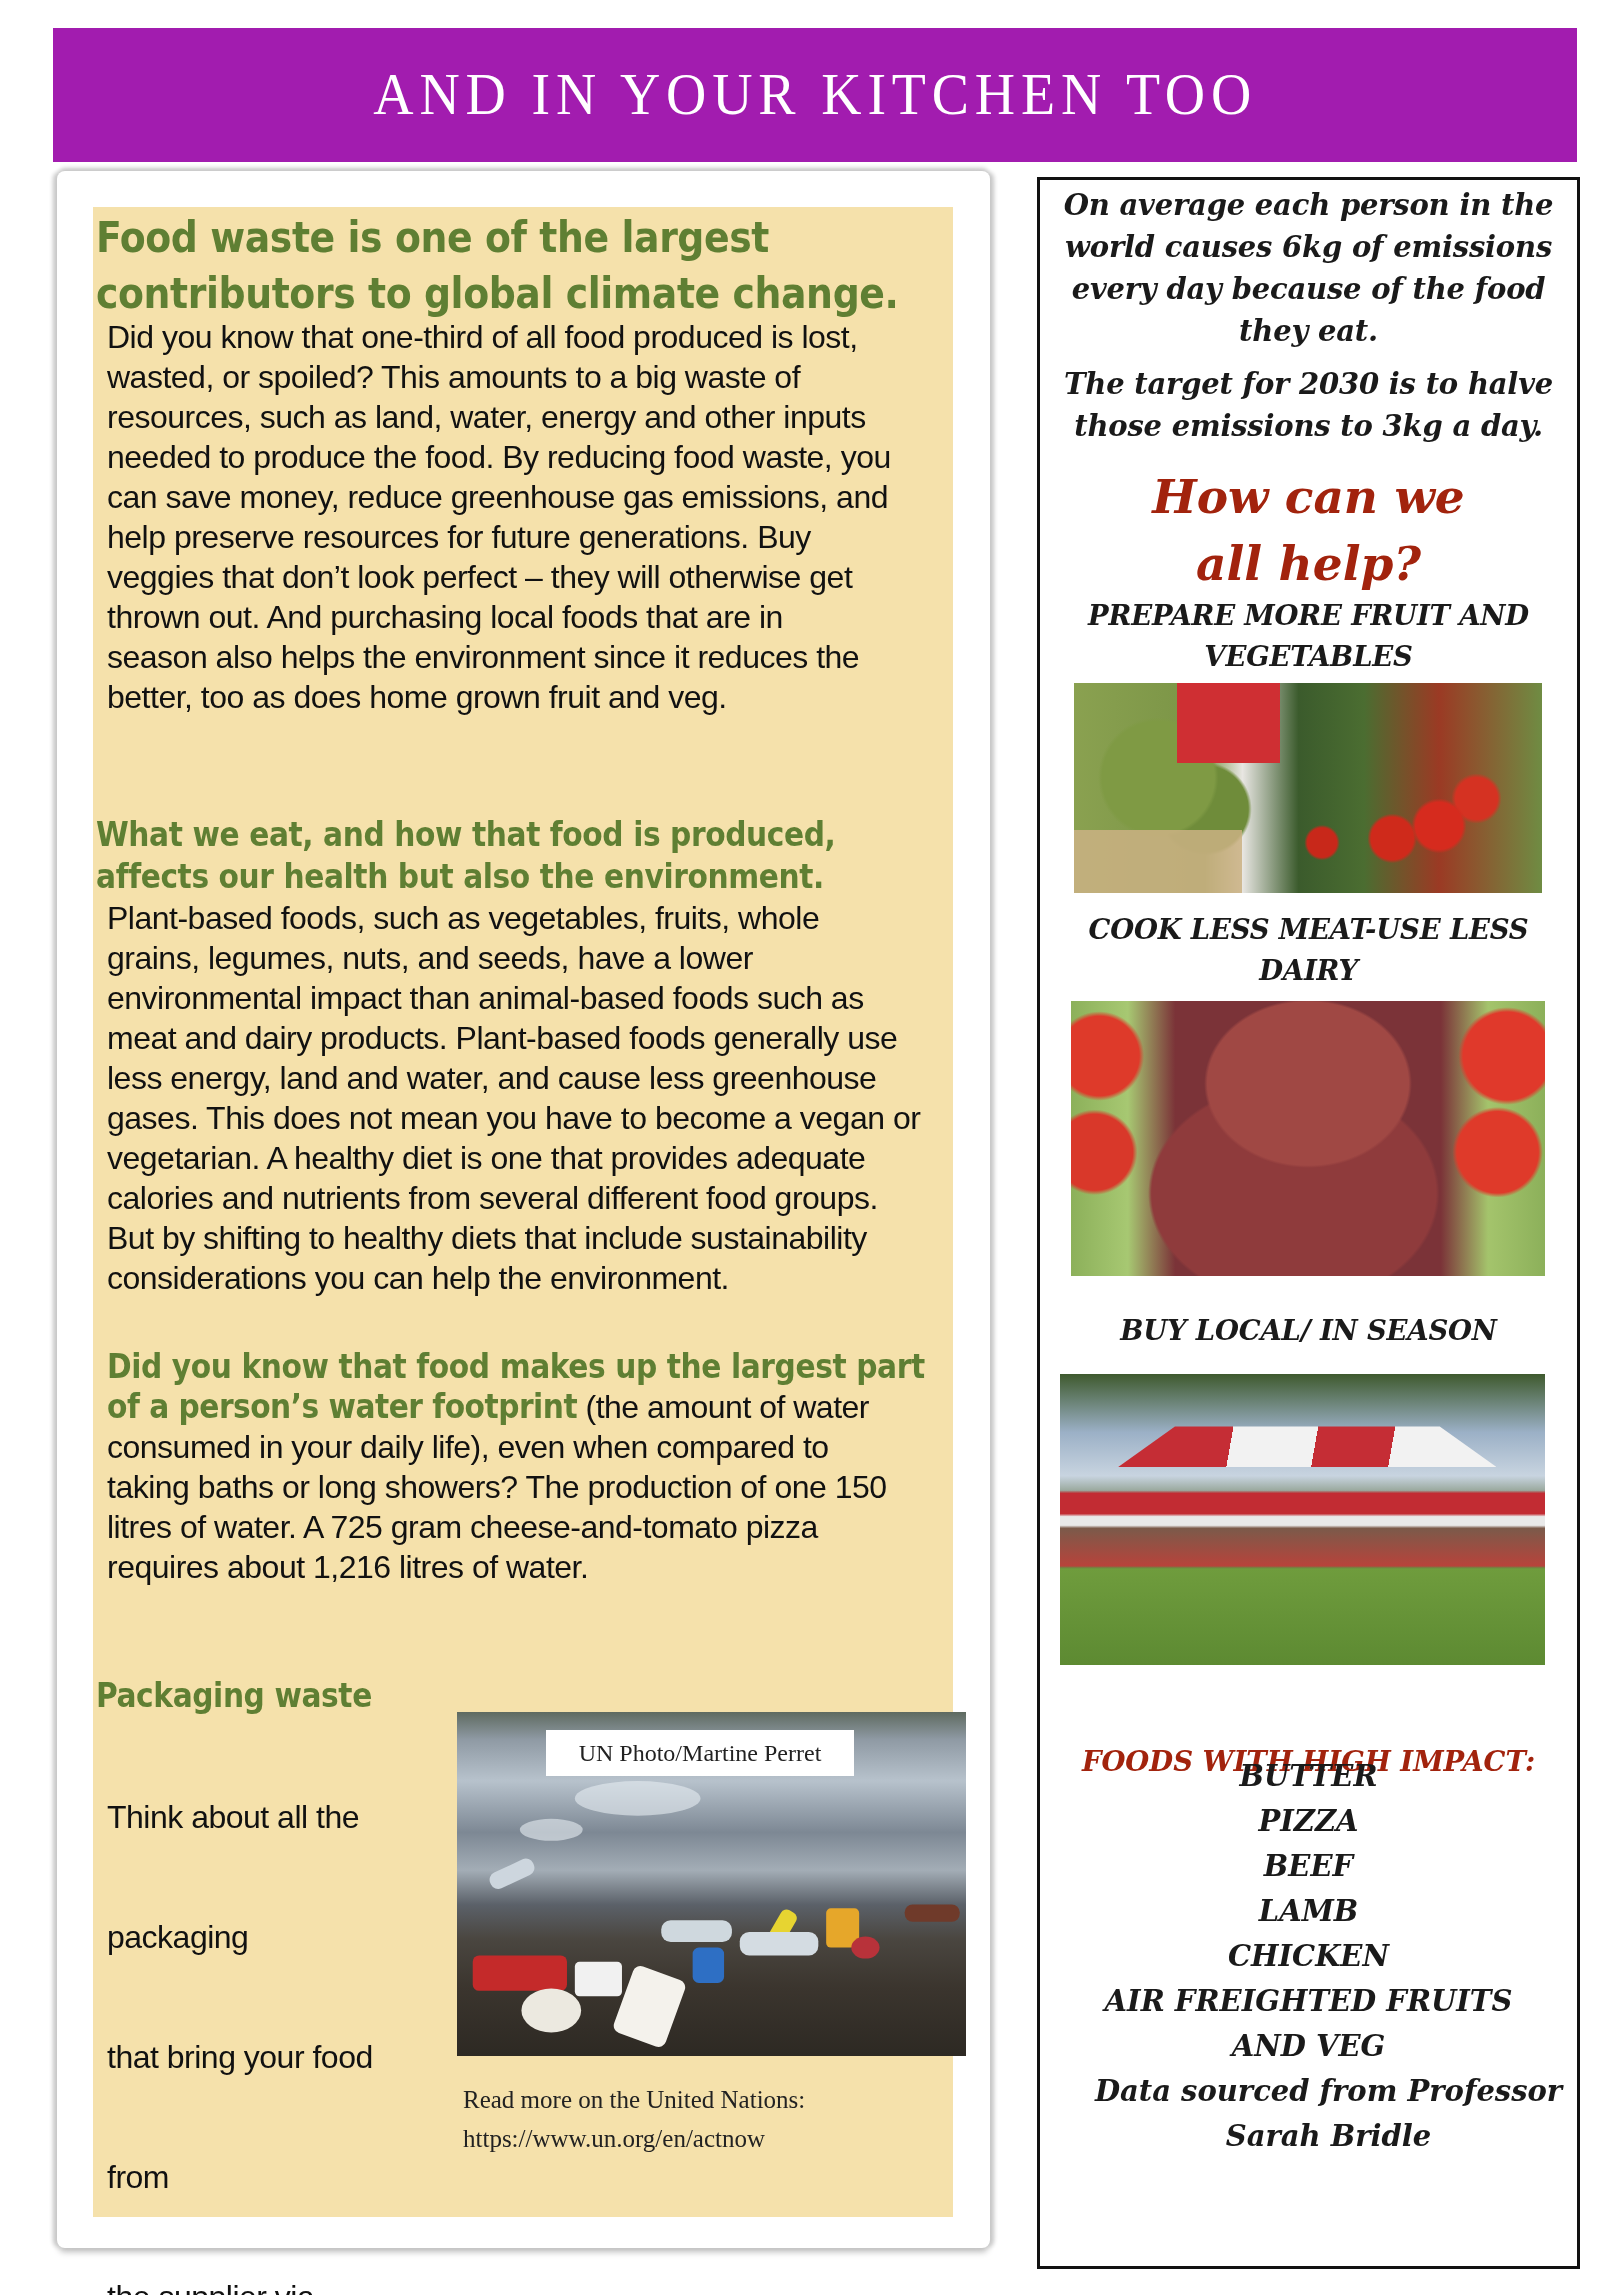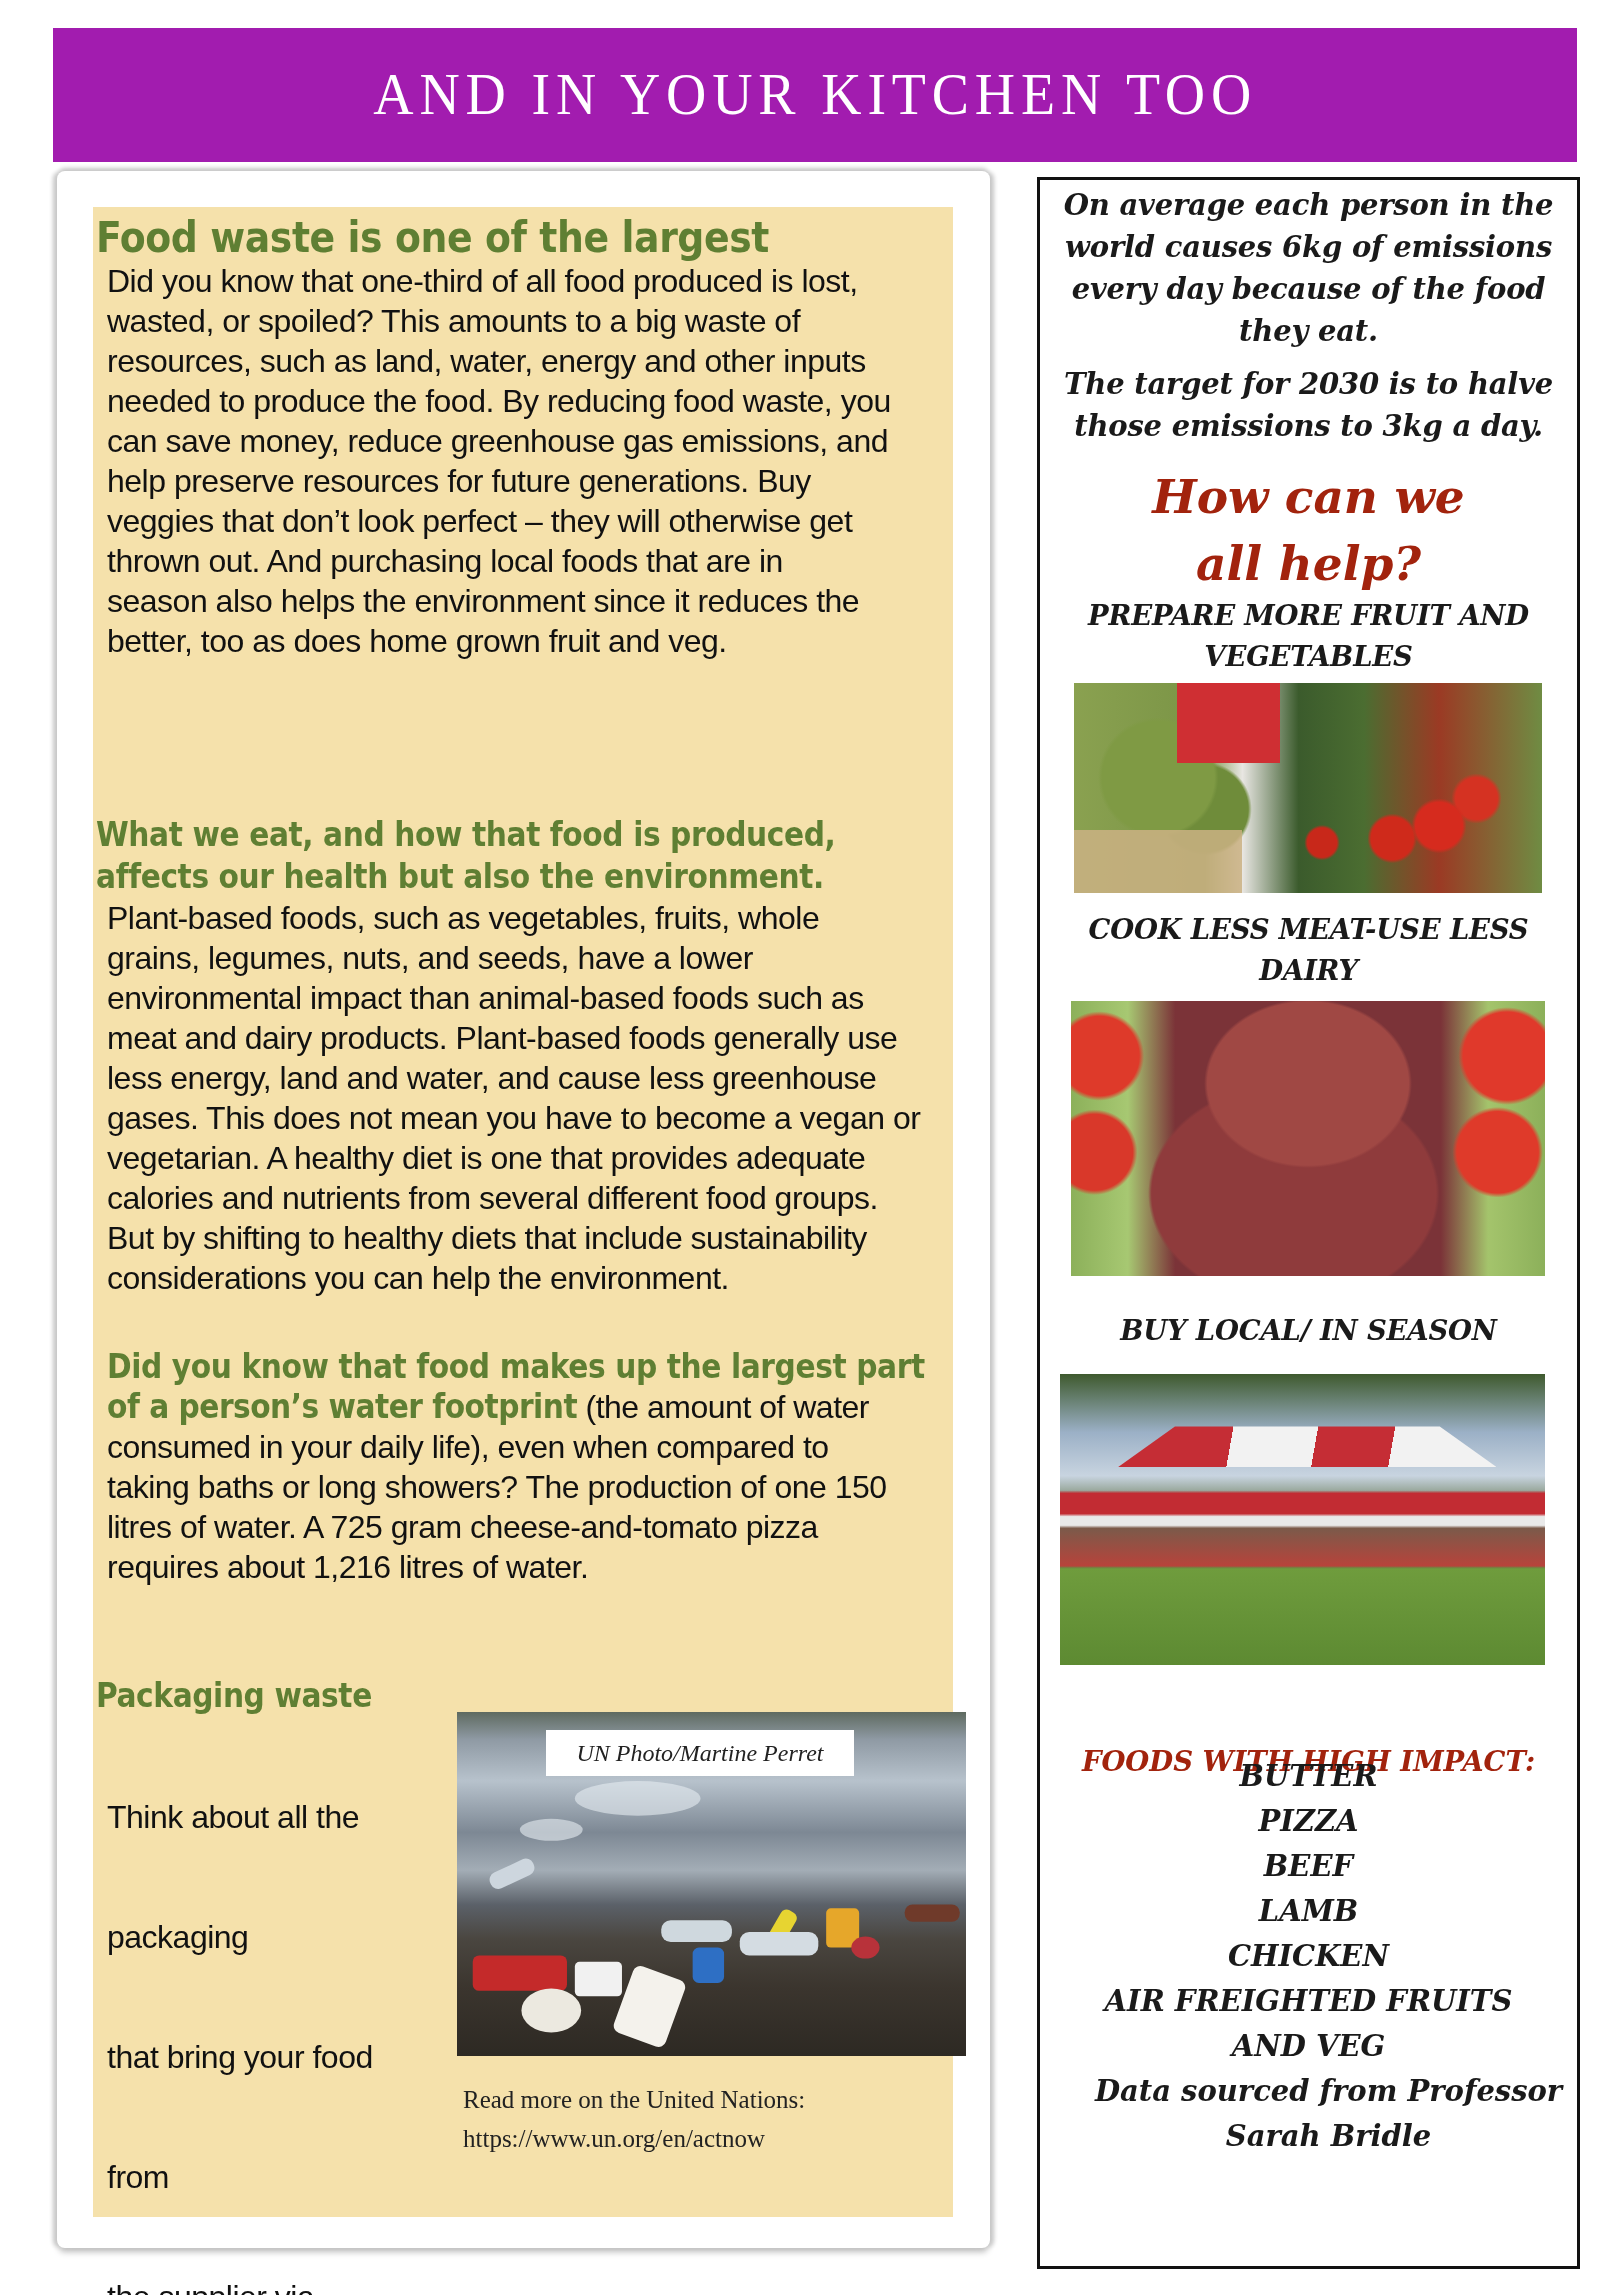--- a/index.html
+++ b/index.html
@@ -18,21 +18,21 @@
   .txt { font-size:32px; line-height:40px; letter-spacing:-0.5px; font-stretch:condensed; }
   .txt span.l { display:block; white-space:nowrap;margin-left:11px; }
   .heading-big { color:#5f7f33; font-weight:bold; font-size:42px; line-height:56px; letter-spacing:-0.4px; font-family:"DejaVu Sans Condensed","Liberation Sans", sans-serif; }
   .heading-mid { color:#5f7f33; font-weight:bold; font-size:33px; line-height:42px; letter-spacing:-0.4px; font-family:"DejaVu Sans Condensed","Liberation Sans", sans-serif; }
   .green-inline { color:#5f7f33; font-weight:bold; font-family:"DejaVu Sans Condensed","Liberation Sans", sans-serif; }
 
   
   .photo-plastic { left:457px; top:1712px; width:509px; height:344px; overflow:hidden;
     background: linear-gradient(180deg, #5e6a60 0%, #8f9aa4 8%, #b7c2cc 20%, #7d8894 35%, #a3adb6 46%, #5b6169 56%, #4a4640 66%, #3b352e 80%, #2d2923 100%); }
   .photo-caption { left:546px; top:1730px; width:308px; height:46px; background:#ffffff; display:flex; align-items:center; justify-content:center;
-    font-family:"Liberation Serif", serif; font-style:italic; font-size:24px; color:#222; }
+    font-family:"Liberation Serif", serif; font-size:24px; color:#222; }
   .read-more { left:463px; top:2080px; font-family:"Liberation Serif", serif; font-size:25px; line-height:39px; color:#222; }
 
   
   .right-box { left:1037px; top:177px; width:537px; height:2086px; border:3.1px solid #111; background:#fff; }
   .rtext { position:absolute; left:1040px; width:537px; text-align:center; font-family:"DejaVu Serif", serif; font-style:italic; font-weight:bold; color:#1a1a1a; }
   .intro { font-size:29px; line-height:42px; letter-spacing:-0.2px; }
   .how { color:#a2230d; font-size:47px; line-height:67px; }
   .action { font-size:27.5px; line-height:41px; letter-spacing:-0.2px; }
   .impact-title { color:#a2230d; font-size:27.5px; line-height:41px; }
   .impact-item { font-size:29px; line-height:45px; }
@@ -73,20 +73,21 @@
 <div class="abs header-bar">
   <div class="header-title">AND IN YOUR KITCHEN TOO</div>
 </div>
 
 <div class="abs left-card"></div>
 <div class="abs cream"></div>
 
 <div class="col" style="top:210px;">
   <div class="heading-big">
     <span style="display:block;white-space:nowrap;">Food waste is one of the largest</span>
+    <span style="display:block;white-space:nowrap;">contributors to global climate change.</span>
   </div>
   <div class="txt" style="margin-top:-4.7px;">
     <span class="l">Did you know that one-third of all food produced is lost,</span>
     <span class="l">wasted, or spoiled? This amounts to a big waste of</span>
     <span class="l">resources, such as land, water, energy and other inputs</span>
     <span class="l">needed to produce the food. By reducing food waste, you</span>
     <span class="l">can save money, reduce greenhouse gas emissions, and</span>
     <span class="l">help preserve resources for future generations. Buy</span>
     <span class="l">veggies that don’t look perfect – they will otherwise get</span>
     <span class="l">thrown out. And purchasing local foods that are in</span>

